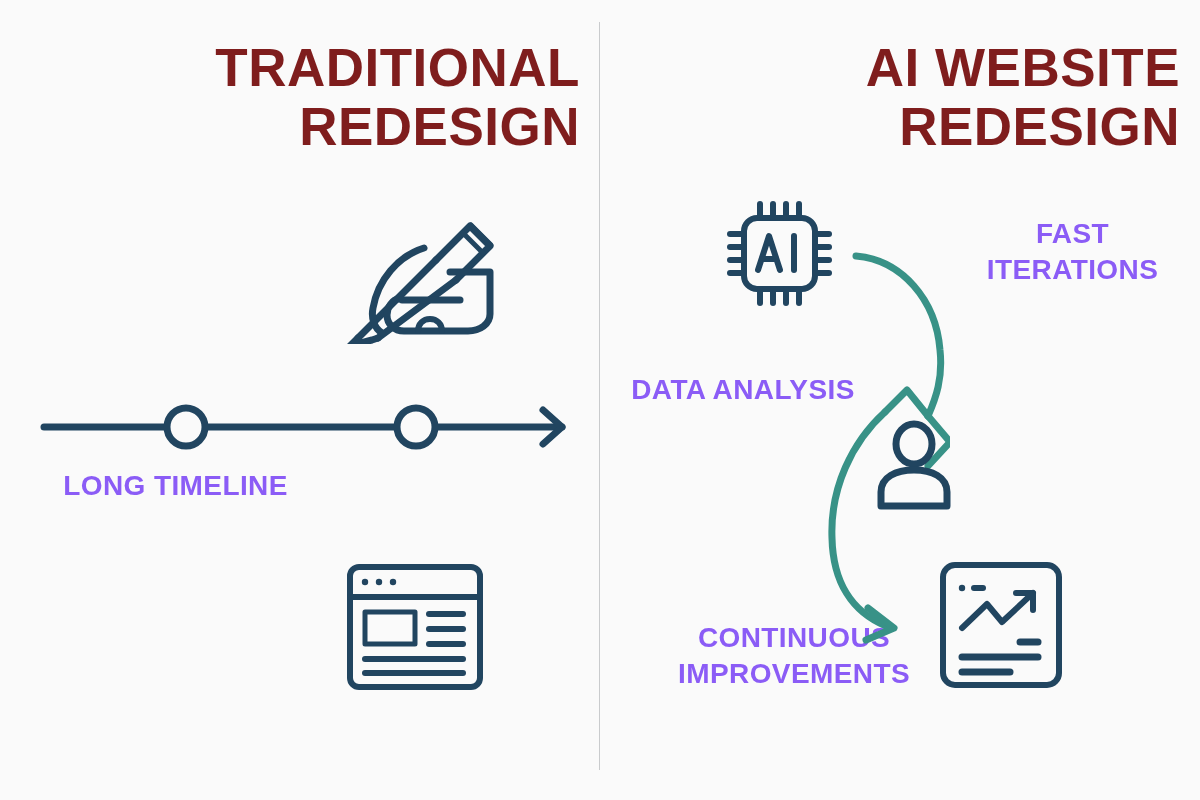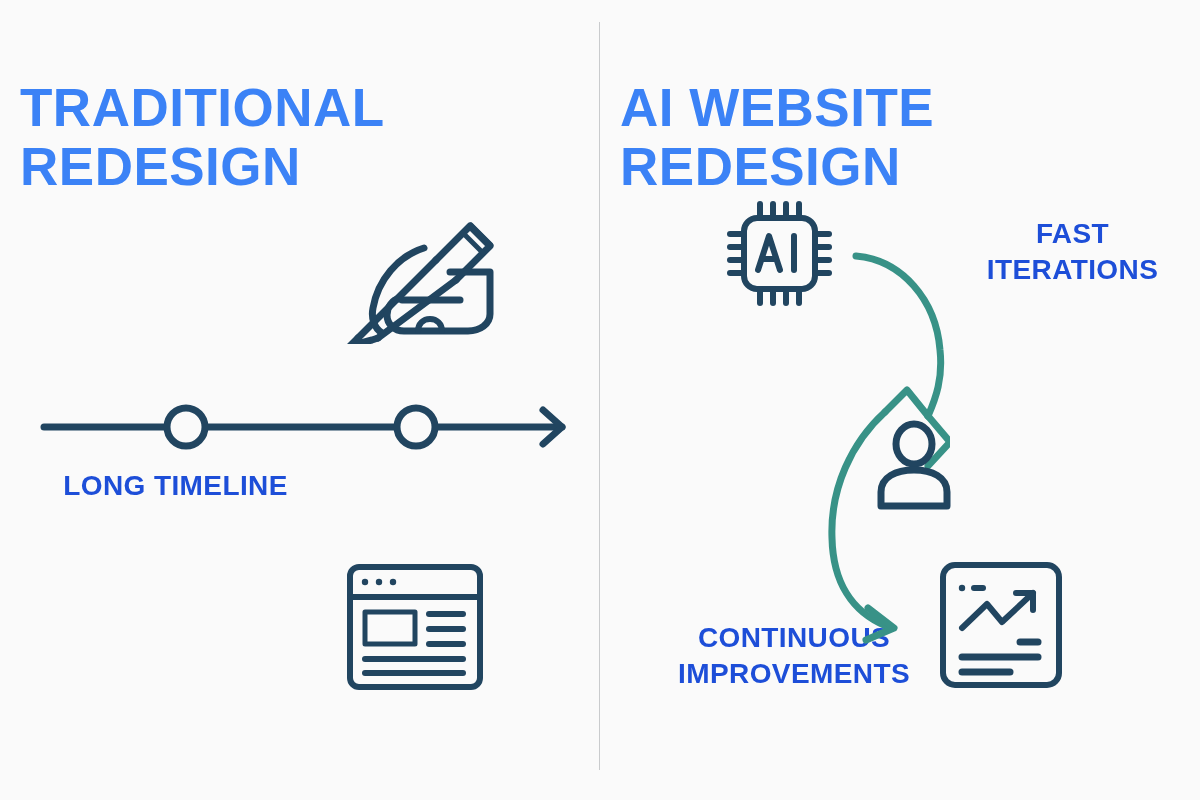--- a/index.html
+++ b/index.html
@@ -26,37 +26,36 @@
     left: 599px;
     top: 22px;
     width: 1px;
     height: 748px;
     background: #c9cbcd;
   }
 
   
   .col-title {
     position: absolute;
-    text-align: left;
+    text-align: right;
     font-weight: 700;
-    color: #3b82f6;
+    color: #7f1d1d;
     letter-spacing: 0.5px;
     line-height: 1.12;
     font-size: 53px;
     text-transform: uppercase;
-    margin-top: 40px;
   }
   .col-title.left  { left: 20px;  top: 38px; width: 560px; }
   .col-title.right { left: 620px; top: 38px; width: 560px; }
 
   
   .label {
     position: absolute;
     font-weight: 700;
-    color: #1d4ed8;
+    color: #8b5cf6;
     font-size: 28px;
     line-height: 1.28;
     letter-spacing: 0.4px;
     text-align: center;
     text-transform: uppercase;
   }
 
   .label.manual-updates { left: 60px;  top: 252px; width: 255px; }
   .label.long-timeline  { left: 48px;  top: 468px; width: 255px; }
   .label.static-content { left: 60px;  top: 606px; width: 275px; }
@@ -146,20 +145,23 @@
 
   <div class="col-title right">
     <div>AI WEBSITE</div>
     <div>REDESIGN</div>
   </div>
 
   <div class="label fast-iterations">
     <span>FAST ITERATIONS</span>
   </div>
 
+  <div class="label data-analysis">
+    <span>DATA ANALYSIS</span>
+  </div>
 
   <div class="label continuous-improvements">
     <span>CONTINUOUS IMPROVEMENTS</span>
   </div>
 
   <div class="icon-abs icon-ai-chip">
     <svg width="115" height="115" viewBox="0 0 115 115" fill="none" stroke="#214560" stroke-width="6" stroke-linecap="round" stroke-linejoin="round">
       <rect x="22" y="22" width="71" height="71" rx="13"></rect>
 
       <line x1="38" y1="8" x2="38" y2="22"></line>

